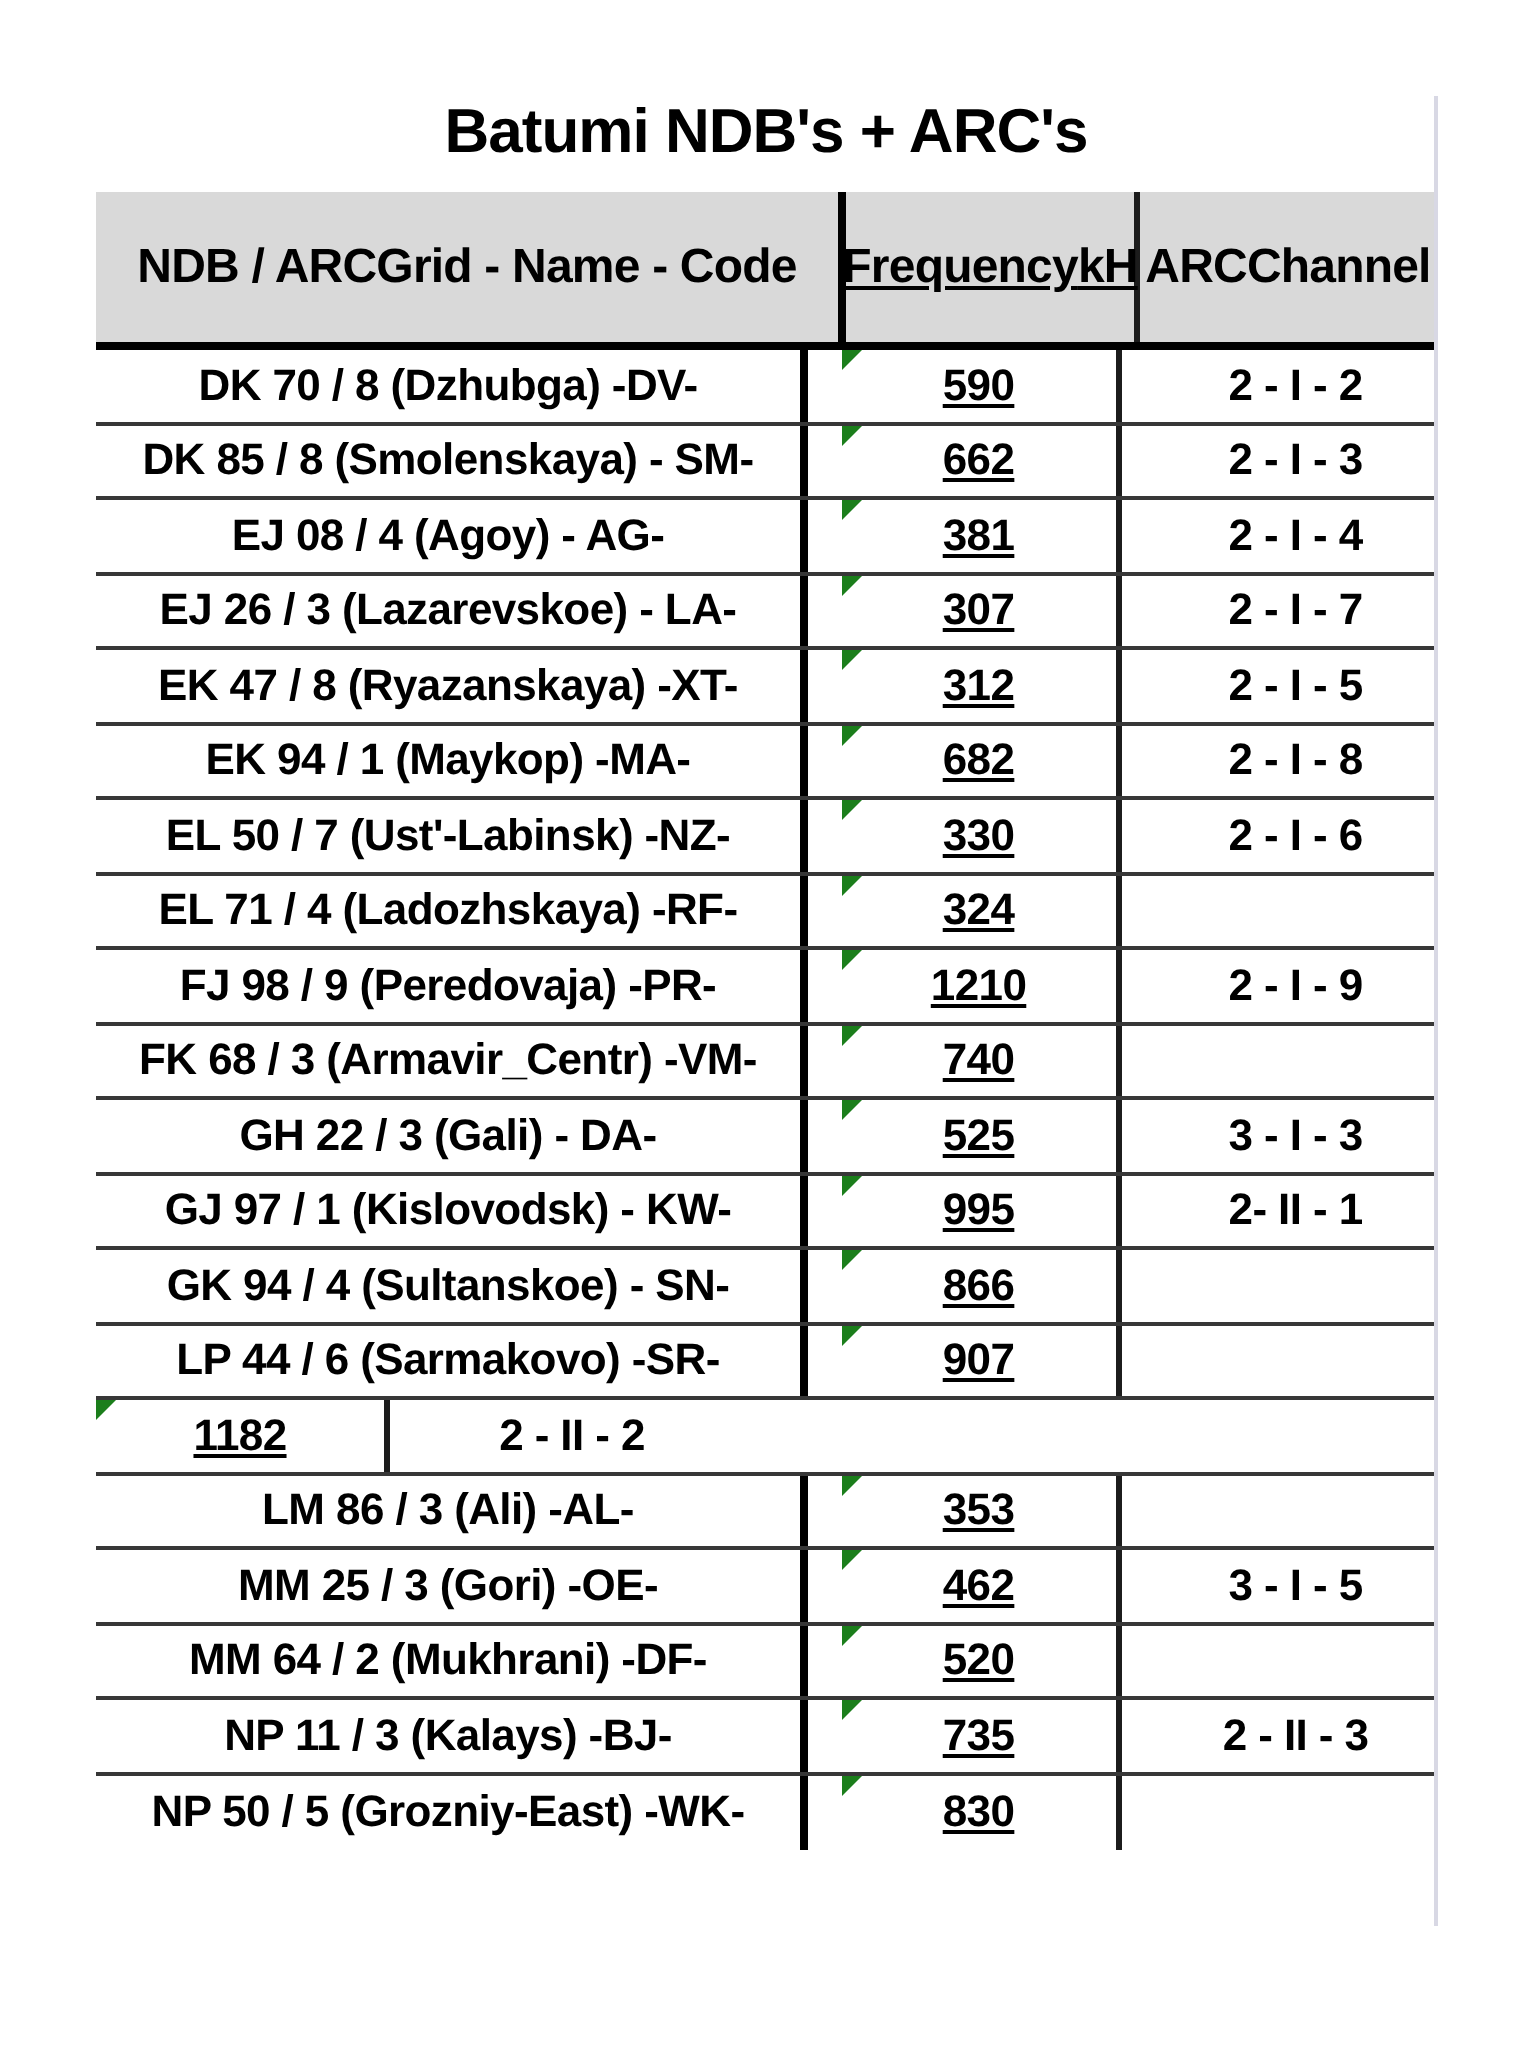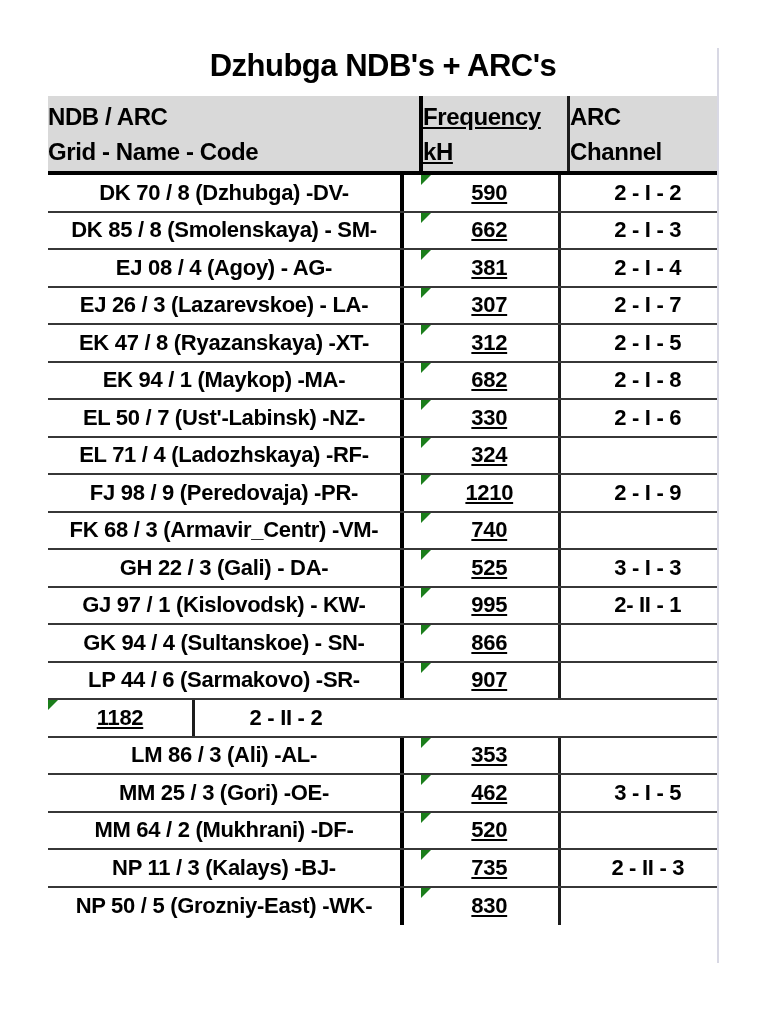--- a/index.html
+++ b/index.html
@@ -35,23 +35,23 @@
   }
   .thead {
     display: flex;
     height: 79px;
     background: #d9d9d9;
     border-bottom: 4px solid #000000;
     box-sizing: border-box;
   }
   .th {
     display: flex;
-    flex-direction: column;
+    flex-direction: row;
     justify-content: center;
-    align-items: flex-start;
+    align-items: center;
     font-size: 24px;
     line-height: 35px;
     letter-spacing: -0.4px;
     box-sizing: border-box;
   }
   .col-name { width: 375px; border-right: 4px solid #000000; }
   .col-freq { width: 147px; border-right: 3px solid #1c1c1c; text-decoration: underline; }
   .col-chan { width: 148px; }
   .tr {
     display: flex;
@@ -86,21 +86,21 @@
     left: 717px;
     top: 48px;
     width: 2px;
     height: 915px;
     background: #d8d8e4;
   }
 </style>
 </head>
 <body>
 
-<div class="sheet-title">Dzhubga NDB's + ARC's</div>
+<div class="sheet-title">Batumi NDB's + ARC's</div>
 
 <div class="ndb-table">
   <div class="thead">
     <div class="th col-name">
       <div>NDB / ARC</div>
       <div>Grid - Name - Code</div>
     </div>
     <div class="th col-freq">
       <div>Frequency</div>
       <div>kH</div>

